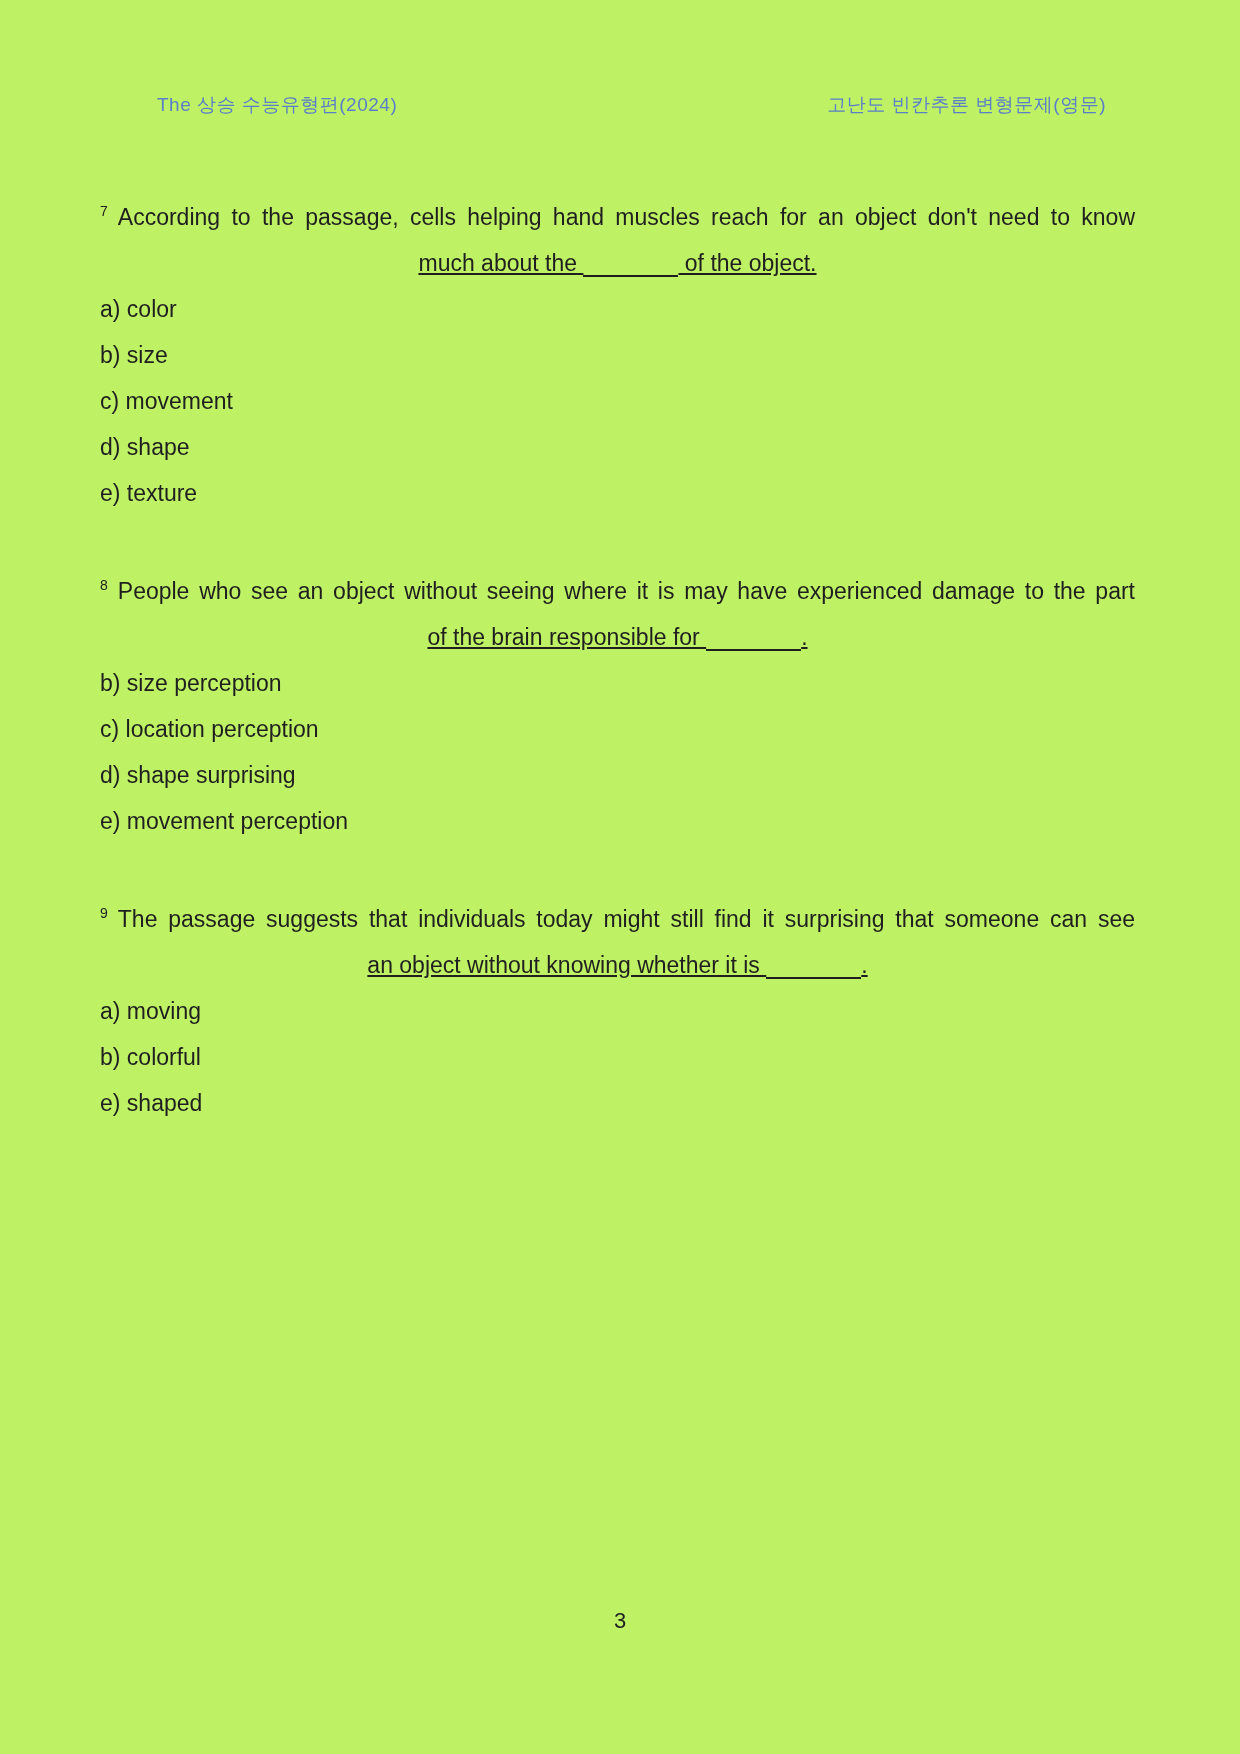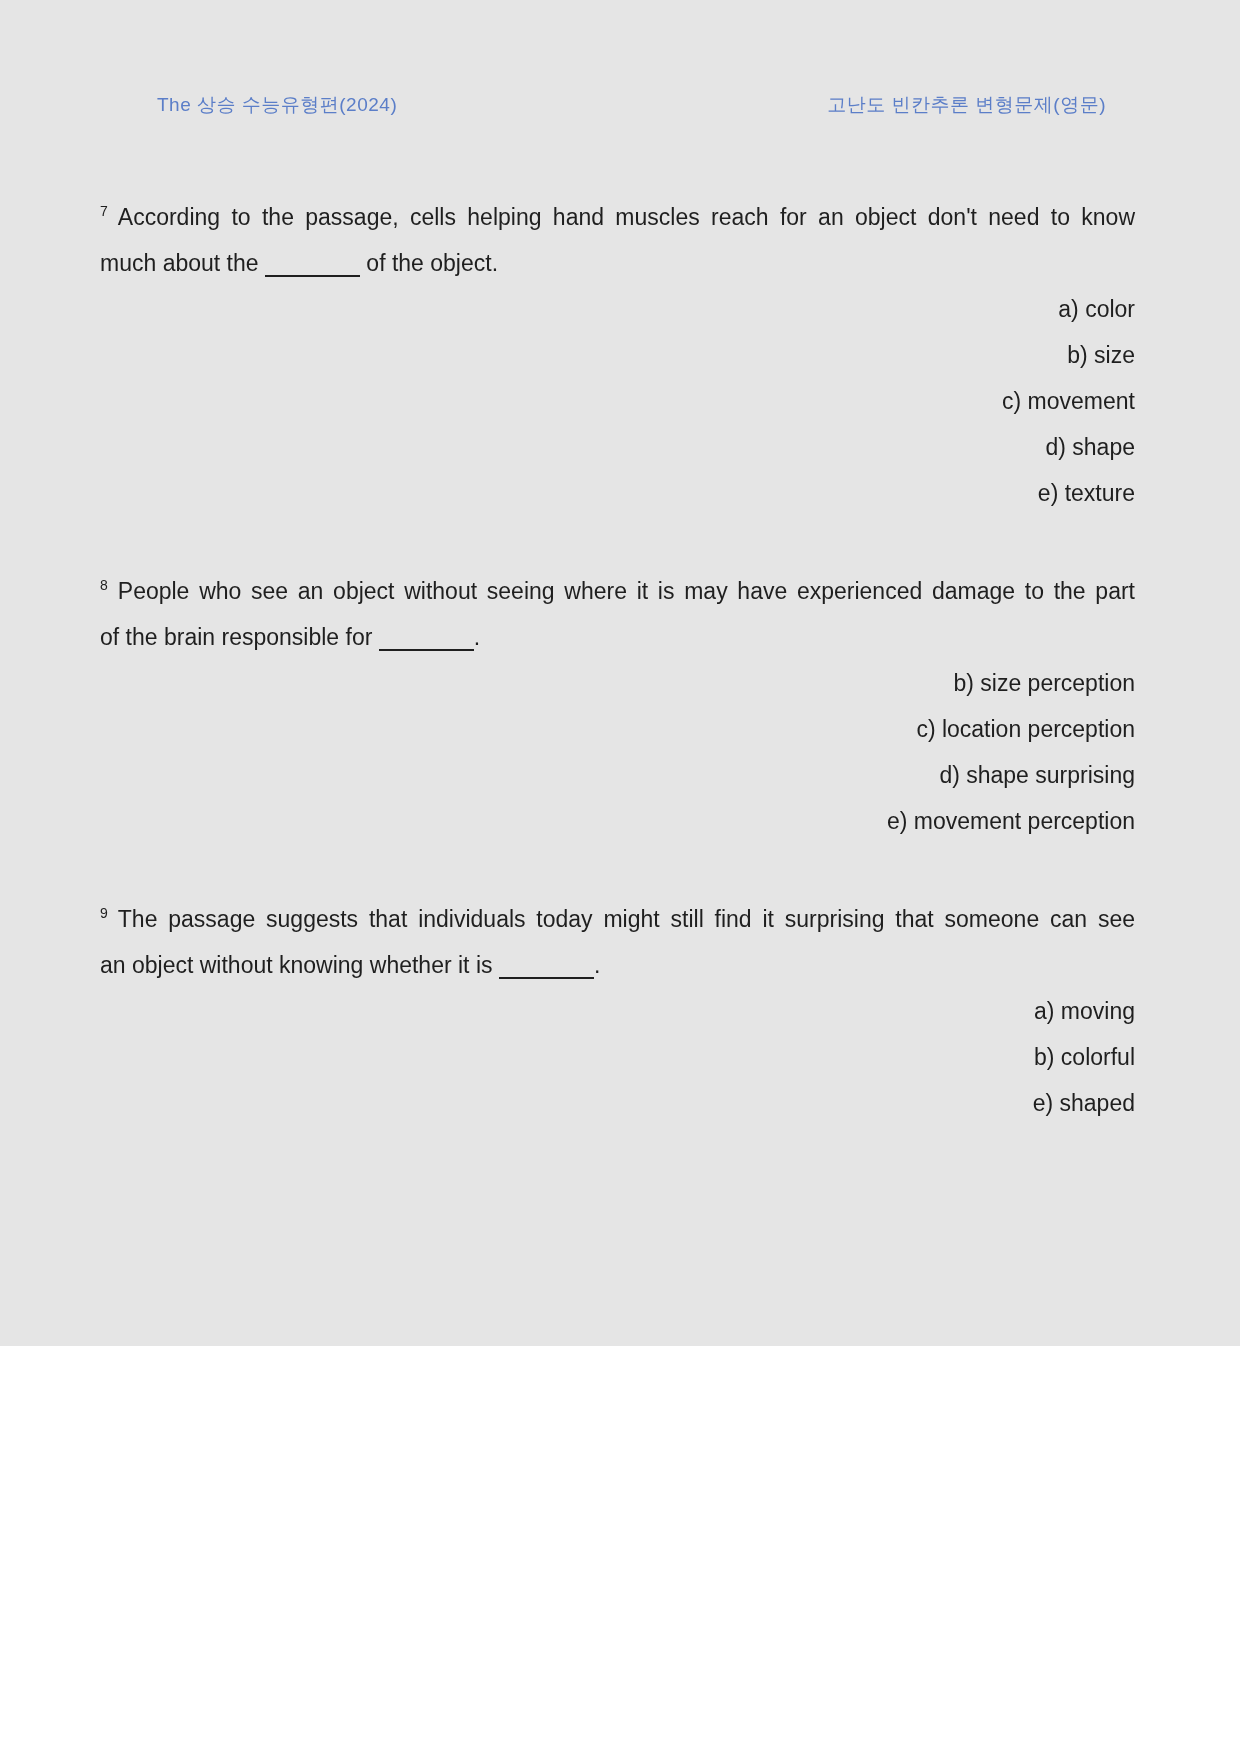--- a/index.html
+++ b/index.html
@@ -1,19 +1,19 @@
 <!DOCTYPE html>
 <html><head>
 <meta charset="utf-8">
 <style>
   html, body { margin:0; padding:0; background:#ffffff; }
   .page {
     position:relative;
-    width:1240px; height:1346px;
-    background:#e5e5e5;
+    width:1240px; height:1754px;
+    background:#bef264;
     font-family:"Liberation Sans", sans-serif;
     color:#1f1f1f;
     overflow:hidden;
   }
   .header {
     position:absolute;
     top:93px; left:157px; right:134px;
     display:flex;
     justify-content:space-between;
     font-size:19px;
@@ -33,29 +33,29 @@
     text-align:justify;
     text-align-last:justify;
     white-space:normal;
   }
   sup.qnum {
     font-size:14px;
     vertical-align:super;
     padding-right:10px;
     line-height:0;
   }
-  .stem-line2 { text-align:left; }
+  .stem-line2 { text-align:center;text-decoration:underline; }
   .blank {
     display:inline-block;
     width:95px;
     height:0;
     border-bottom:2px solid #1f1f1f;
     vertical-align:-6px;
   }
-  .option { text-align:right; }
+  .option { text-align:left; }
   .page-number {
     position:absolute;
     top:1608px; left:0;
     width:100%;
     text-align:center;
     font-size:22px;
     color:#1f1f1f;
   }
 </style>
 </head>

